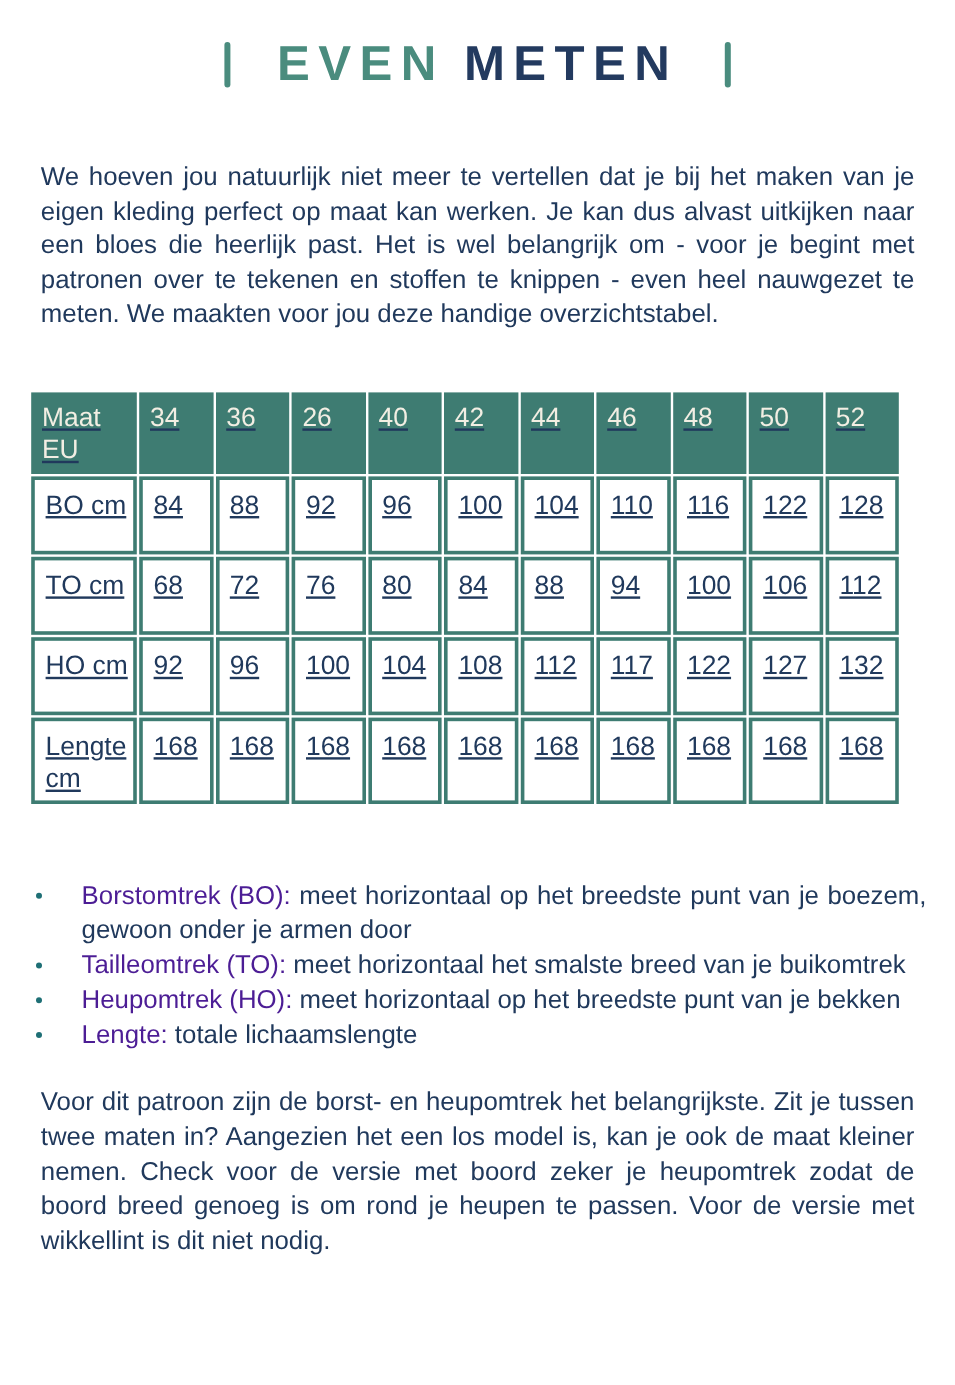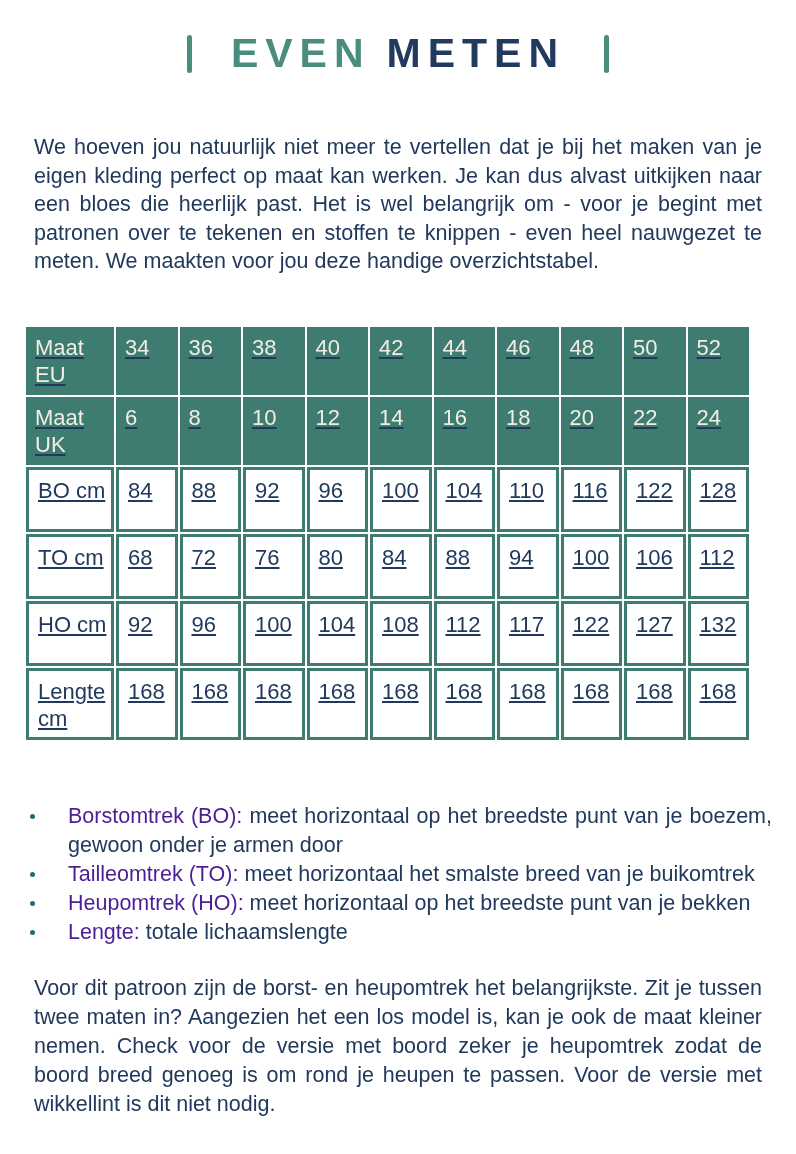--- a/index.html
+++ b/index.html
@@ -134,41 +134,28 @@
         <col>
         <col>
         <col>
         <col>
     </colgroup>
     <thead class="size-head">
       <tr>
         <td>Maat EU</td>
         <td>34</td>
         <td>36</td>
-        <td>38</td>
+        <td>26</td>
         <td>40</td>
         <td>42</td>
         <td>44</td>
         <td>46</td>
         <td>48</td>
         <td>50</td>
         <td>52</td>
-      </tr>
-      <tr>
-        <td>Maat UK</td>
-        <td>6</td>
-        <td>8</td>
-        <td>10</td>
-        <td>12</td>
-        <td>14</td>
-        <td>16</td>
-        <td>18</td>
-        <td>20</td>
-        <td>22</td>
-        <td>24</td>
       </tr>
     </thead>
     <tbody class="size-body">
       <tr>
         <td>BO cm</td>
         <td>84</td>
         <td>88</td>
         <td>92</td>
         <td>96</td>
         <td>100</td>

